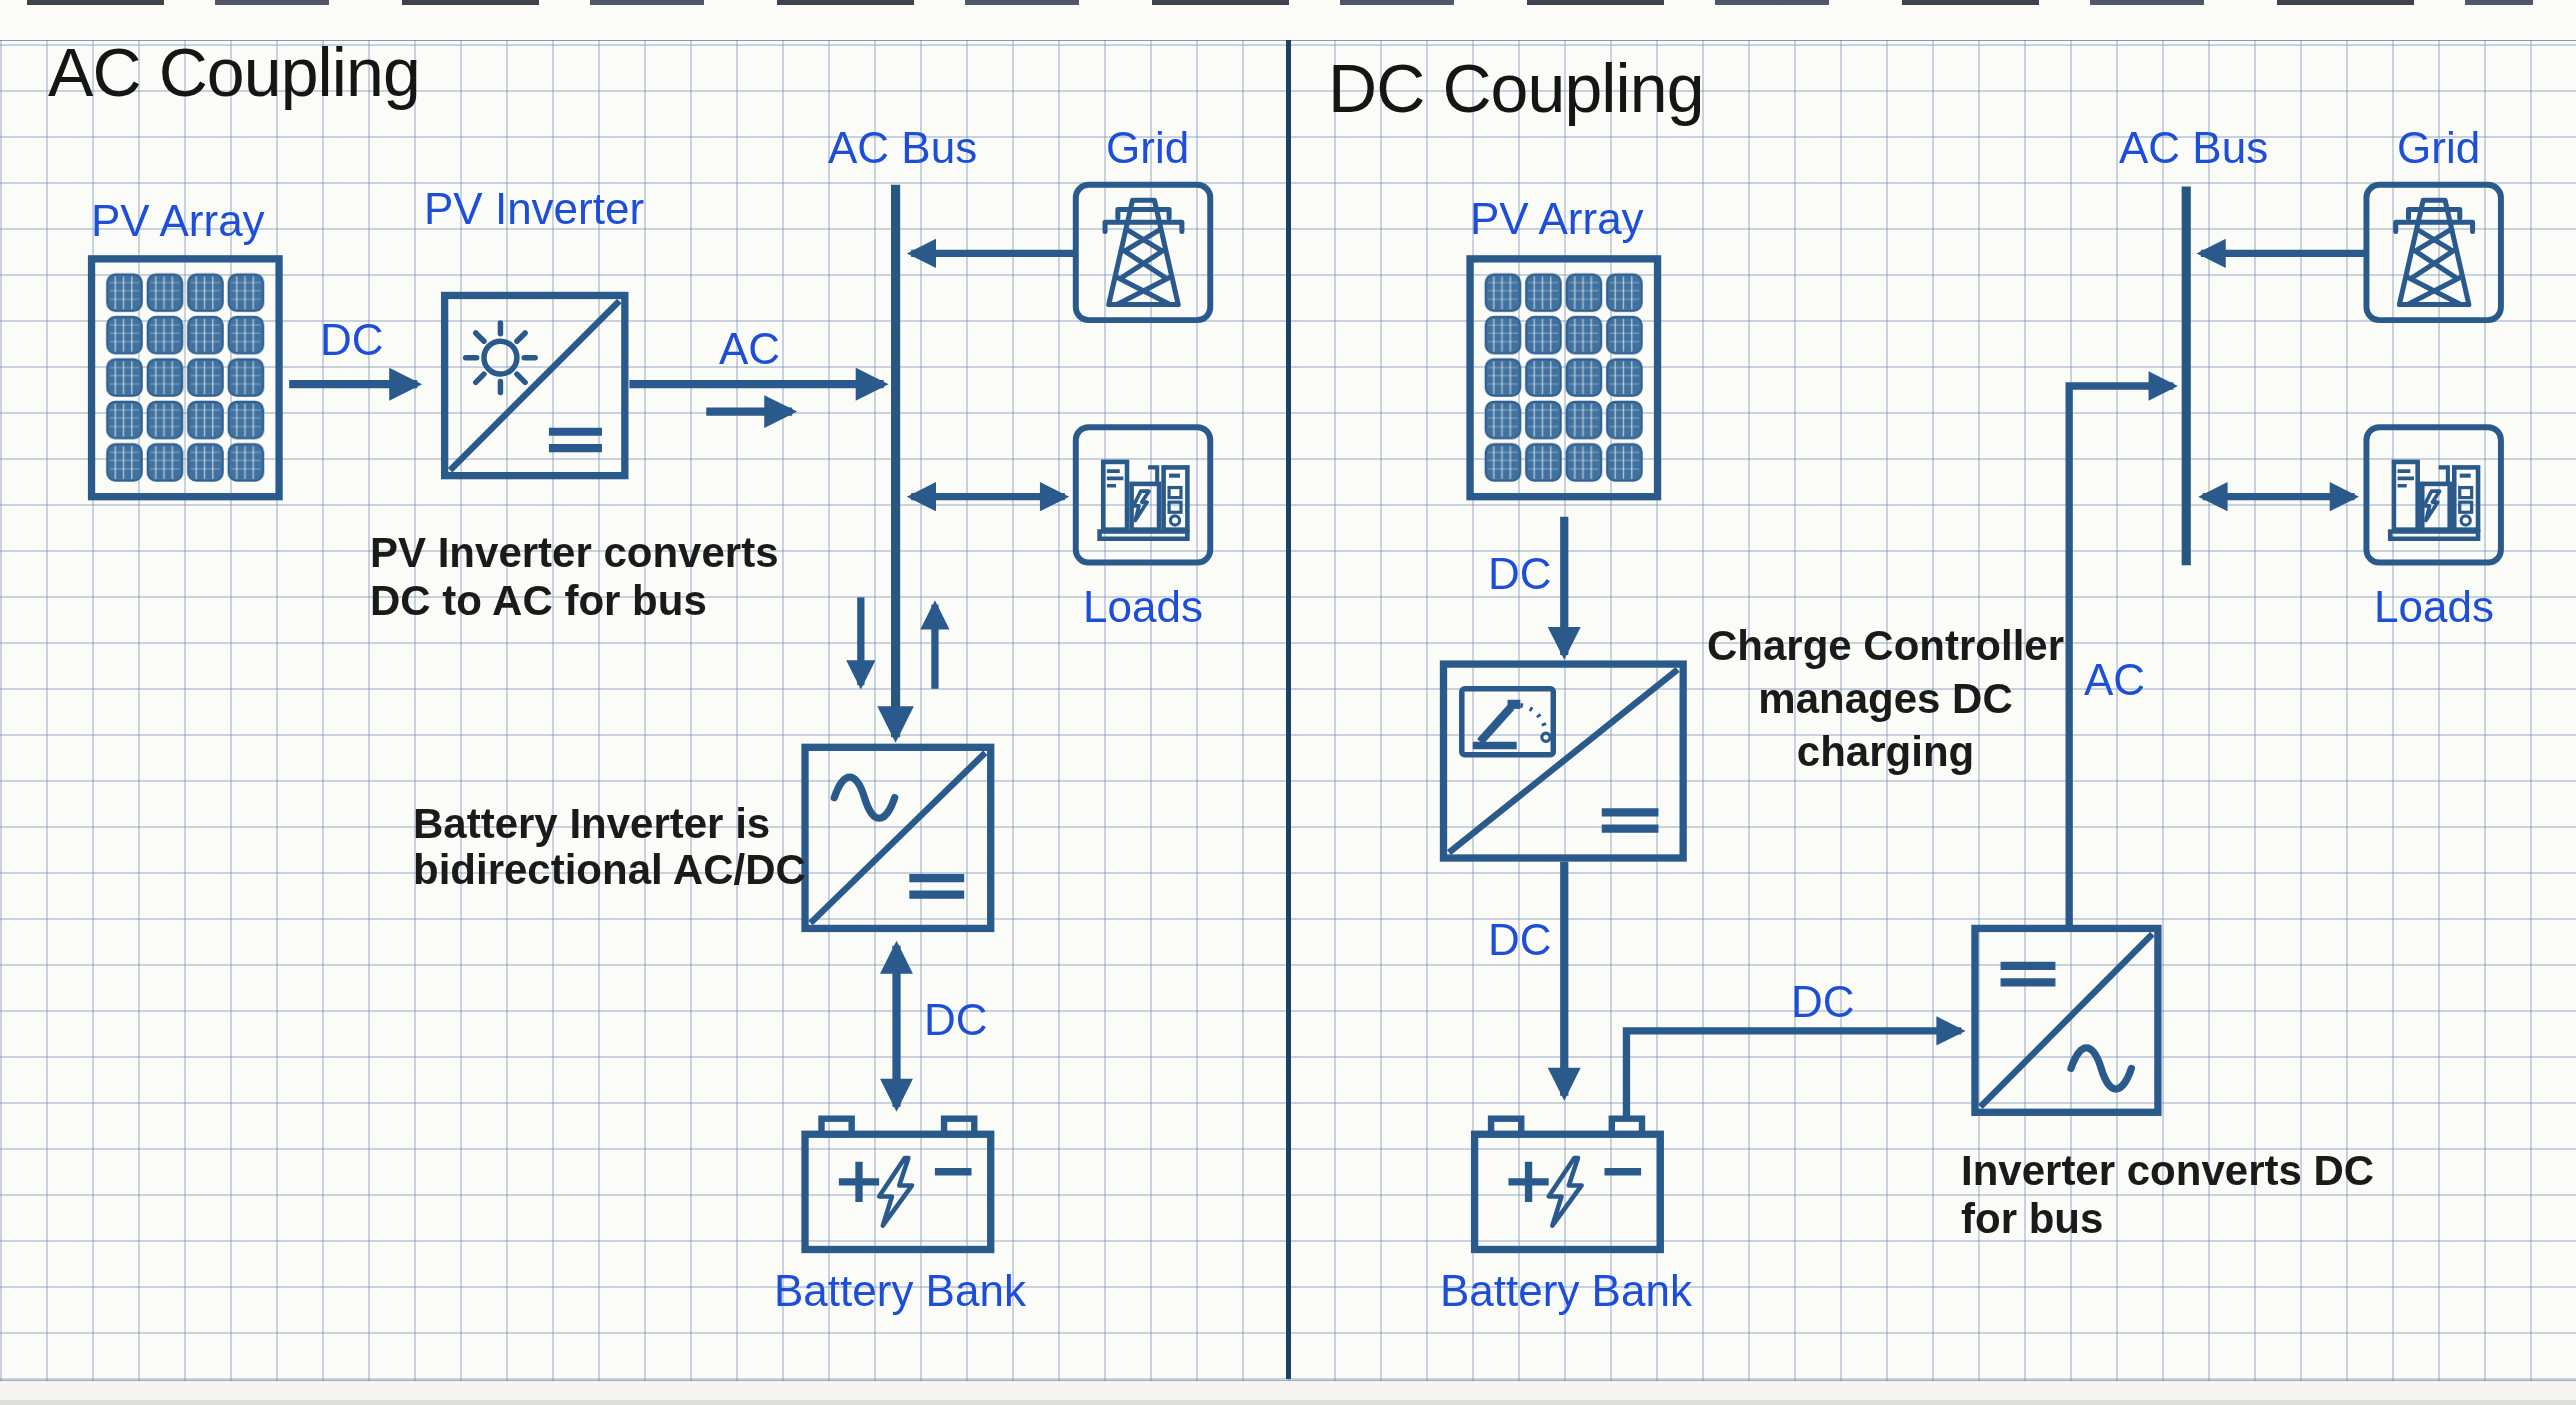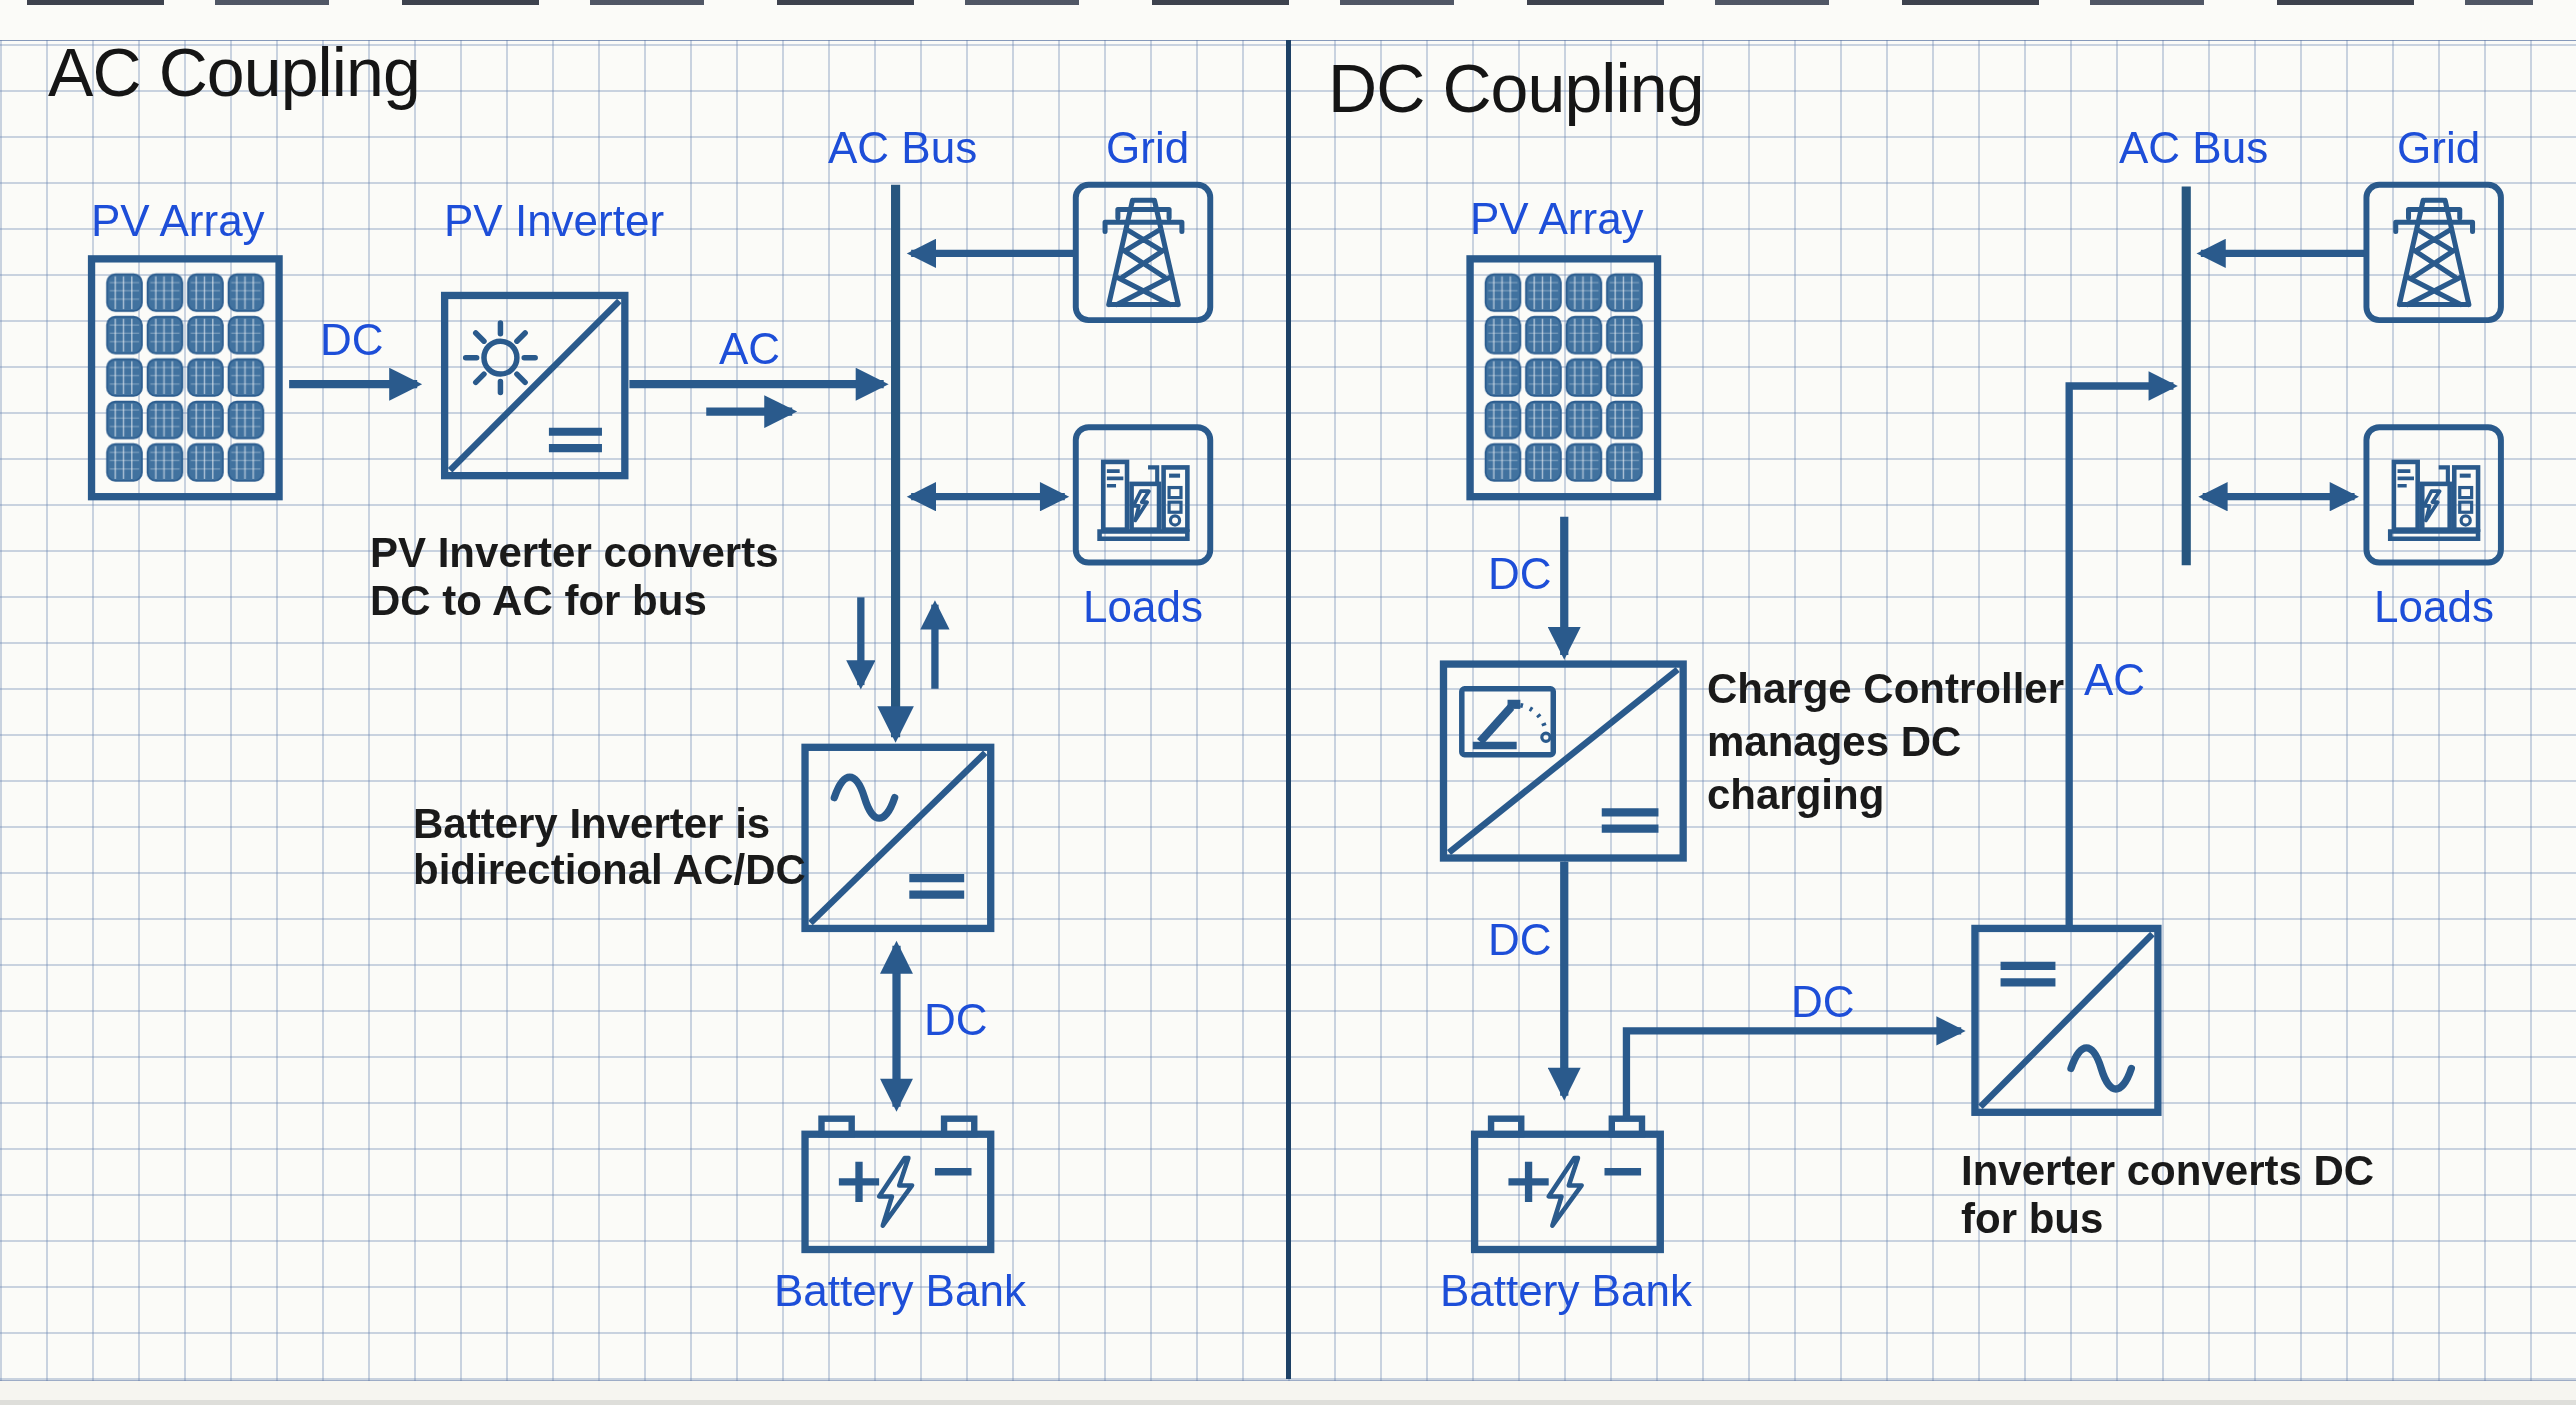--- a/index.html
+++ b/index.html
@@ -265,40 +265,40 @@
         <rect x="28" y="-8" width="13" height="11" stroke-width="3.5"></rect>
         <rect x="28" y="8" width="13" height="11" stroke-width="3.5"></rect>
         <circle cx="34.5" cy="28" r="5" stroke-width="3.5"></circle>
       </g>
     </g>
   </svg>
 
   <div class="ttl" style="left:48px;top:33px;">AC Coupling</div>
   <div class="lbl ctr" style="left:91px;top:196px;width:188px;">PV Array</div>
   <div class="lbl" style="left:320px;top:315px;">DC</div>
-  <div class="lbl" style="left:424px;top:196px;margin-left:20px;">PV Inverter</div>
+  <div class="lbl" style="left:424px;top:184px;">PV Inverter</div>
   <div class="lbl" style="left:719px;top:324px;">AC</div>
   <div class="lbl" style="left:828px;top:123px;">AC Bus</div>
   <div class="lbl" style="left:1106px;top:123px;">Grid</div>
   <div class="lbl" style="left:1083px;top:582px;">Loads</div>
   <div class="cap ctr" style="left:370px;top:529px;width:393px;line-height:48px;">
     <span>PV Inverter converts</span>
     <span>DC to AC for bus</span>
   </div>
   <div class="cap" style="left:413px;top:801px;line-height:46px;">
     <span>Battery Inverter is</span>
     <span>bidirectional AC/DC</span>
   </div>
   <div class="lbl" style="left:924px;top:995px;">DC</div>
   <div class="lbl ctr" style="left:774px;top:1266px;width:256px;">Battery Bank</div>
 
   <div class="ttl" style="left:1328px;top:33px;margin-top:16px;">DC Coupling</div>
   <div class="lbl ctr" style="left:1470px;top:194px;width:188px;">PV Array</div>
   <div class="lbl" style="left:1488px;top:549px;">DC</div>
-  <div class="cap" style="left:1707px;top:662px;line-height:53px;">
+  <div class="cap" style="left:1707px;top:619px;line-height:53px;text-align:center;">
     <span>Charge Controller</span>
     <span>manages DC</span>
     <span>charging</span>
   </div>
   <div class="lbl" style="left:1488px;top:915px;">DC</div>
   <div class="lbl" style="left:1791px;top:977px;">DC</div>
   <div class="lbl" style="left:2084px;top:655px;">AC</div>
   <div class="lbl" style="left:2119px;top:123px;">AC Bus</div>
   <div class="lbl" style="left:2397px;top:123px;">Grid</div>
   <div class="lbl" style="left:2374px;top:582px;">Loads</div>

